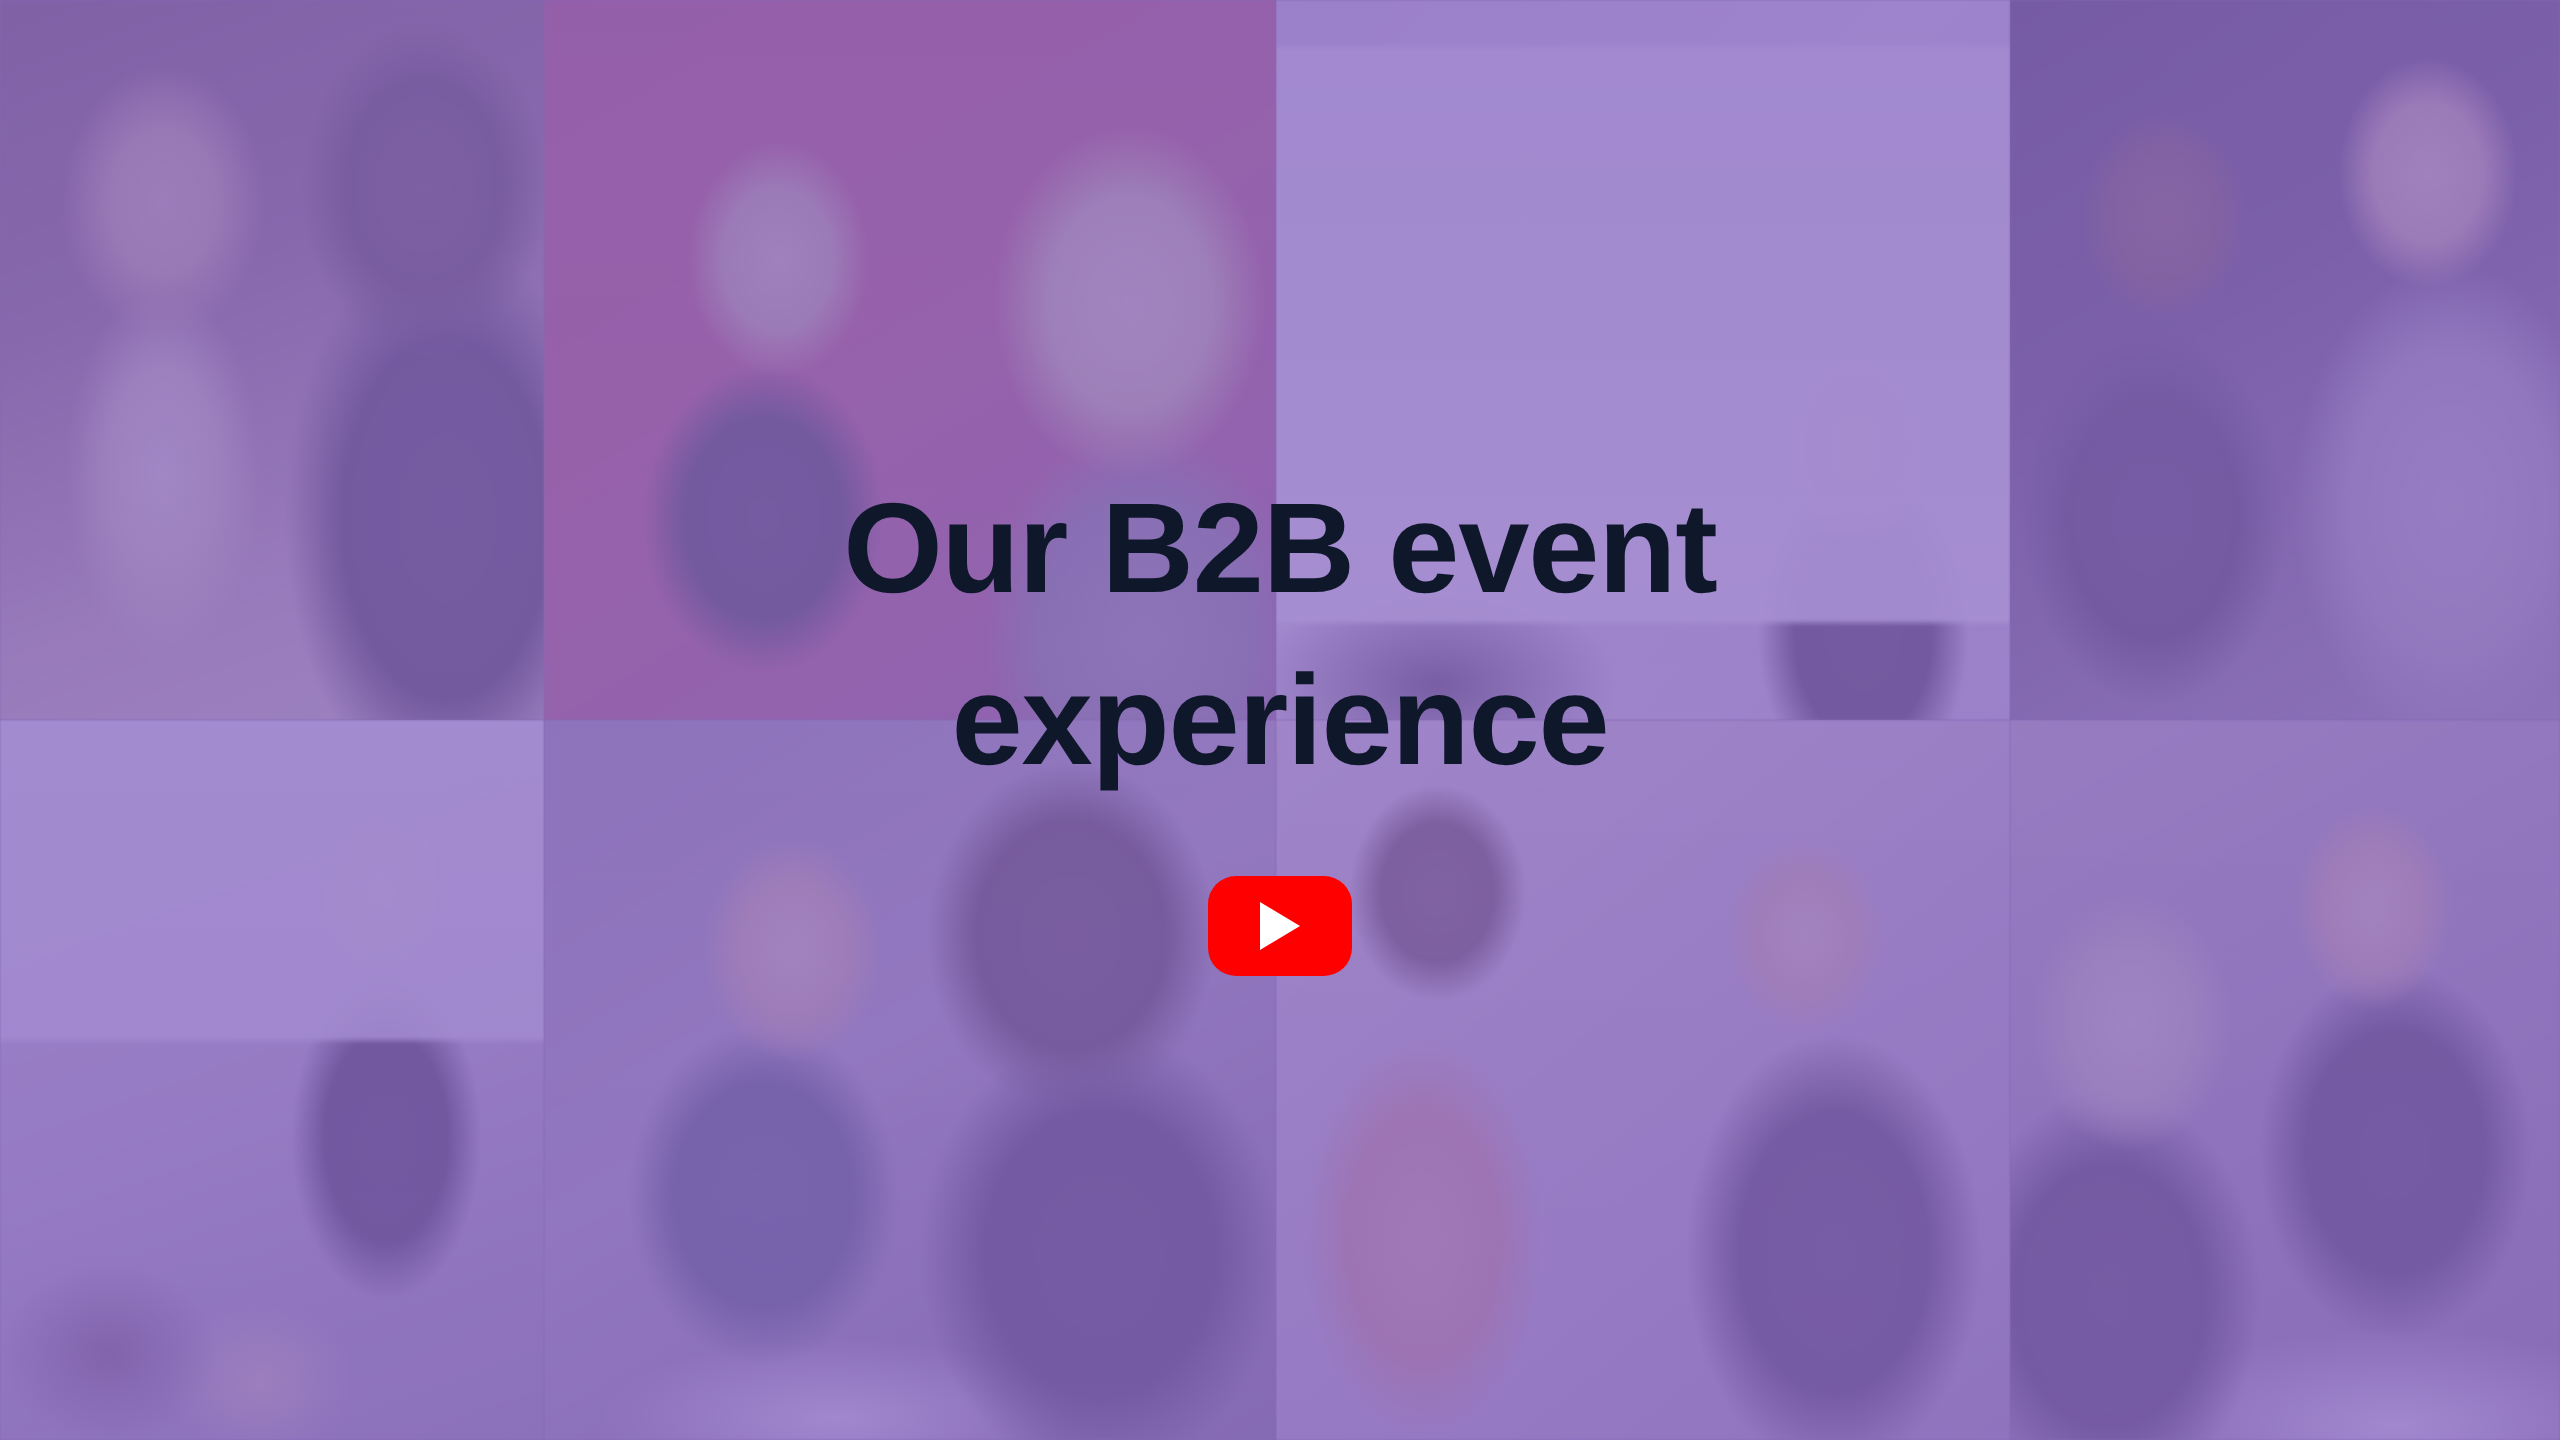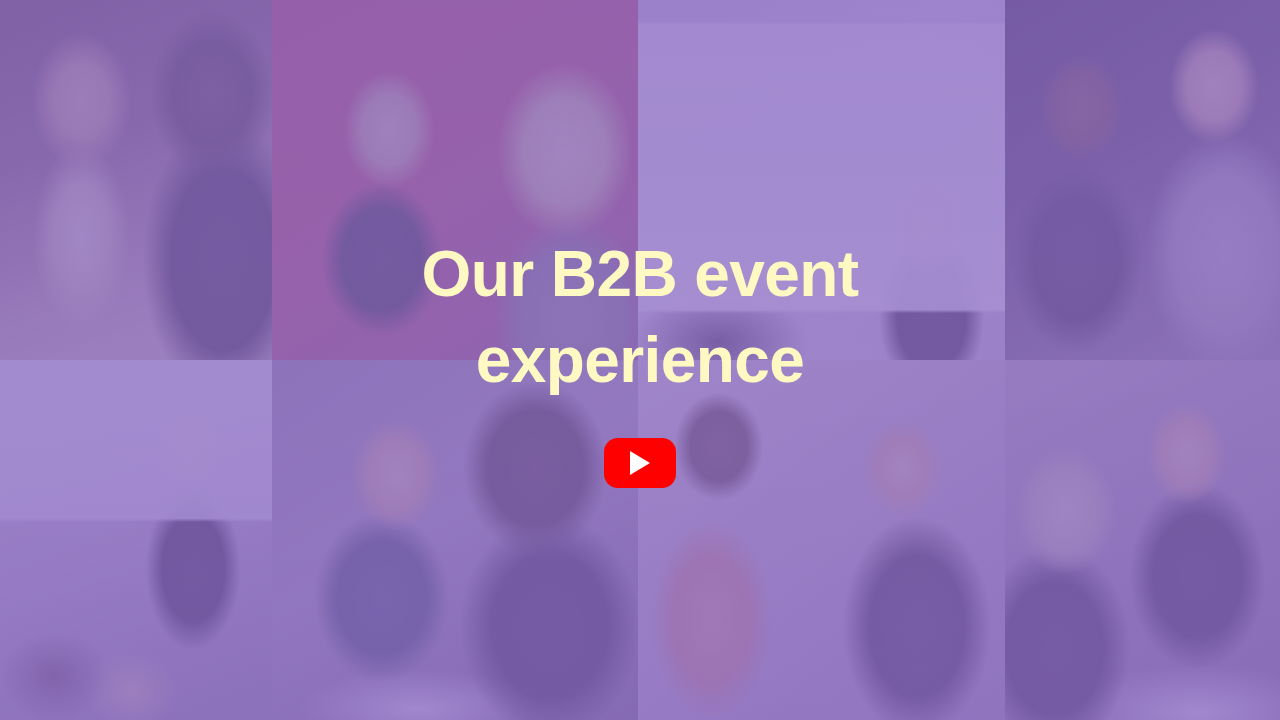--- a/index.html
+++ b/index.html
@@ -124,21 +124,21 @@
   .content {
     position:absolute; inset:0;
     display:flex;
     flex-direction:column;
     align-items:center;
     justify-content:center;
     text-align:center;
   }
 
   .title {
-    color:#fef9c3;
+    color:#0f172a;
     font-size:64px;
     font-weight:700;
     line-height:1.34;
     letter-spacing:-0.6px;
     max-width:620px;
     text-rendering:optimizeLegibility;
   }
 
   .play-btn {
     margin-top:34px;

